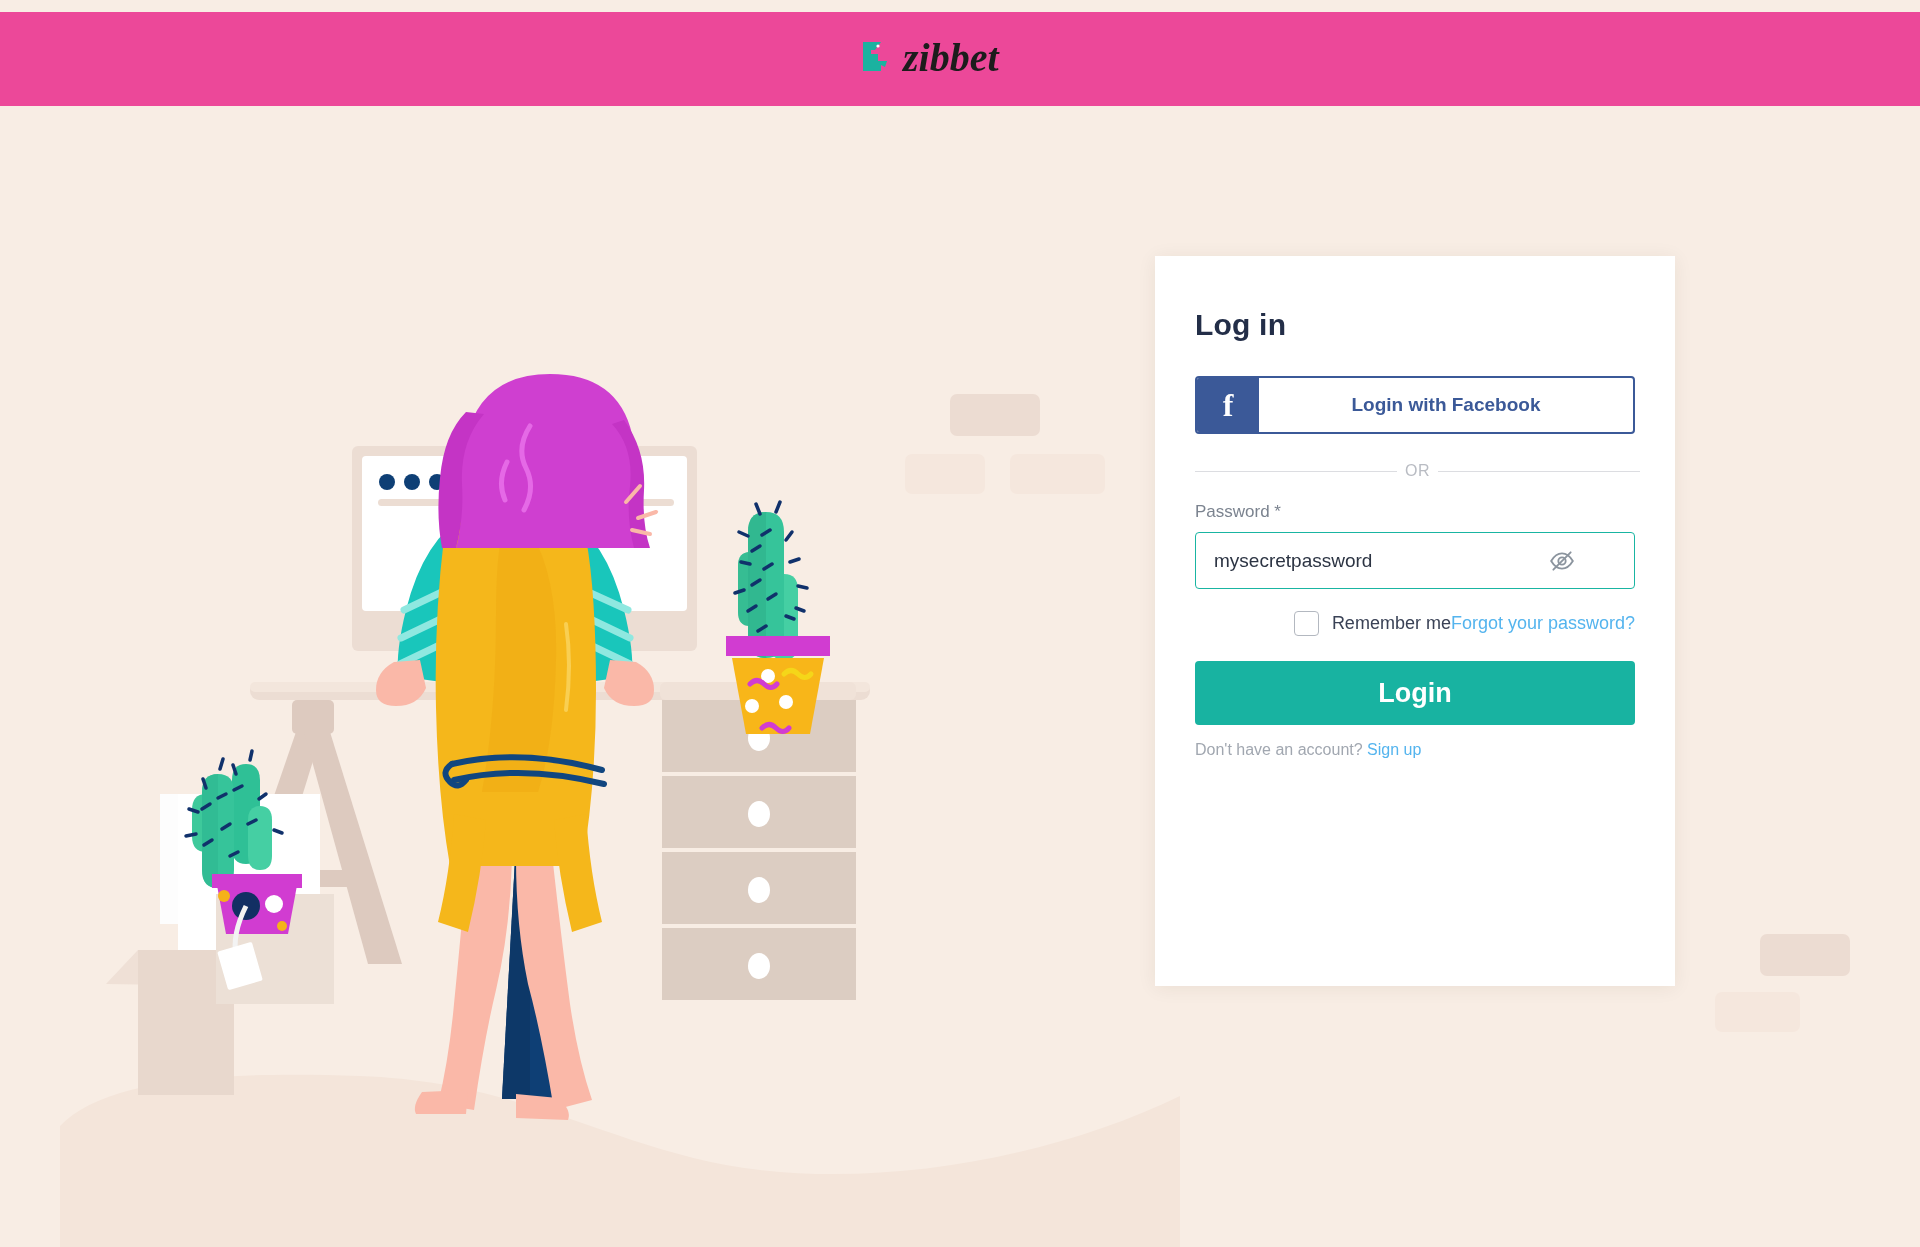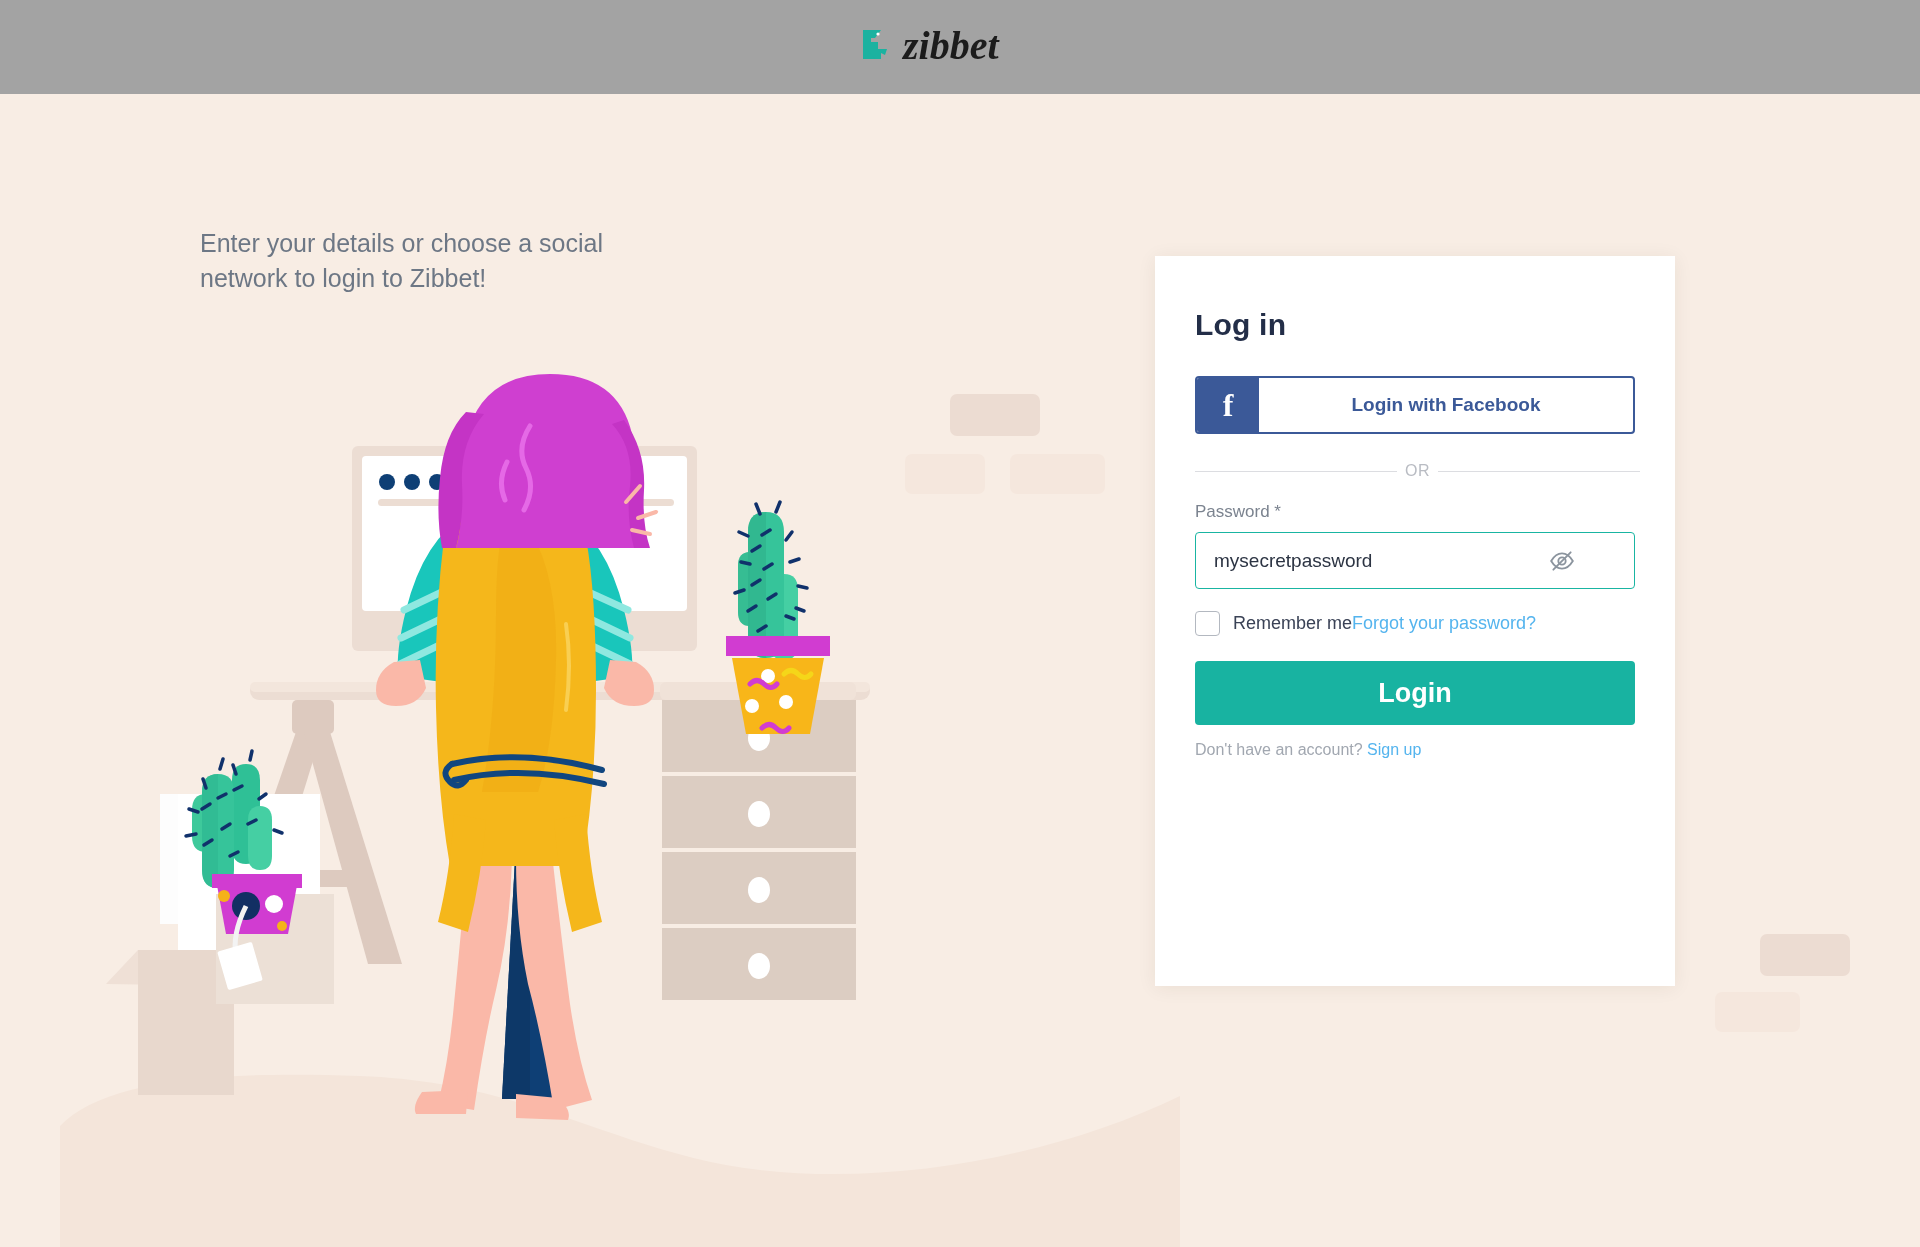--- a/index.html
+++ b/index.html
@@ -10,24 +10,24 @@
   }
   body {
     font-family: "Liberation Sans", sans-serif;
     background: #f8ede4;
     position: relative;
   }
 
   
   .header {
     position: absolute;
-    top: 0; left: 0;
+    top: 12px; left: 0;
     width: 1920px;
     height: 94px;
-    background: #a3a3a3;
+    background: #ec4899;
     display: flex;
     align-items: center;
     justify-content: center;
     z-index: 40;
   }
   .logo { display: flex; align-items: center; gap: 8px; }
   .logo svg { display: block; }
 
   
   .page {
@@ -167,21 +167,21 @@
     position: absolute;
     right: 16px; top: 50%;
     transform: translateY(-50%);
     cursor: pointer;
     line-height: 0;
   }
 
   .row-between {
     display: flex;
     align-items: center;
-    justify-content: flex-start;
+    justify-content: flex-end;
     width: 440px;
     margin-top: 22px;
   }
   .remember {
     display: flex;
     align-items: center;
     gap: 13px;
     cursor: pointer;
   }
   .checkbox {
@@ -246,21 +246,20 @@
     <path d="M0 92 C40 50 140 36 300 42 C470 48 560 120 700 136 C840 152 1000 120 1120 62 L1120 260 L0 260 Z" fill="#f4e5da"></path>
   </svg>
 
   <div class="brick" style="left:950px;top:300px;width:90px;height:42px;background:#ecdcd2;"></div>
   <div class="brick" style="left:905px;top:360px;width:80px;height:40px;background:#f5e7dd;"></div>
   <div class="brick" style="left:1010px;top:360px;width:95px;height:40px;background:#f5e7dd;"></div>
   <div class="brick" style="left:1760px;top:840px;width:90px;height:42px;background:#ecdcd2;"></div>
   <div class="brick" style="left:1715px;top:898px;width:85px;height:40px;background:#f5e7dd;"></div>
 
   <div class="hero-text">
-    <div class="hero-sub">Enter your details or choose a social network to login to Zibbet!</div>
   </div>
 
   <div class="illus">
   <svg width="1120" height="1010" viewBox="0 0 1120 1010">
 
     <rect x="292" y="212" width="345" height="205" rx="6" fill="#ecddd3"></rect>
     <rect x="302" y="222" width="325" height="155" rx="4" fill="#ffffff"></rect>
     <circle cx="327" cy="248" r="8" fill="#0e3f75"></circle>
     <circle cx="352" cy="248" r="8" fill="#0e3f75"></circle>
     <circle cx="377" cy="248" r="8" fill="#0e3f75"></circle>

